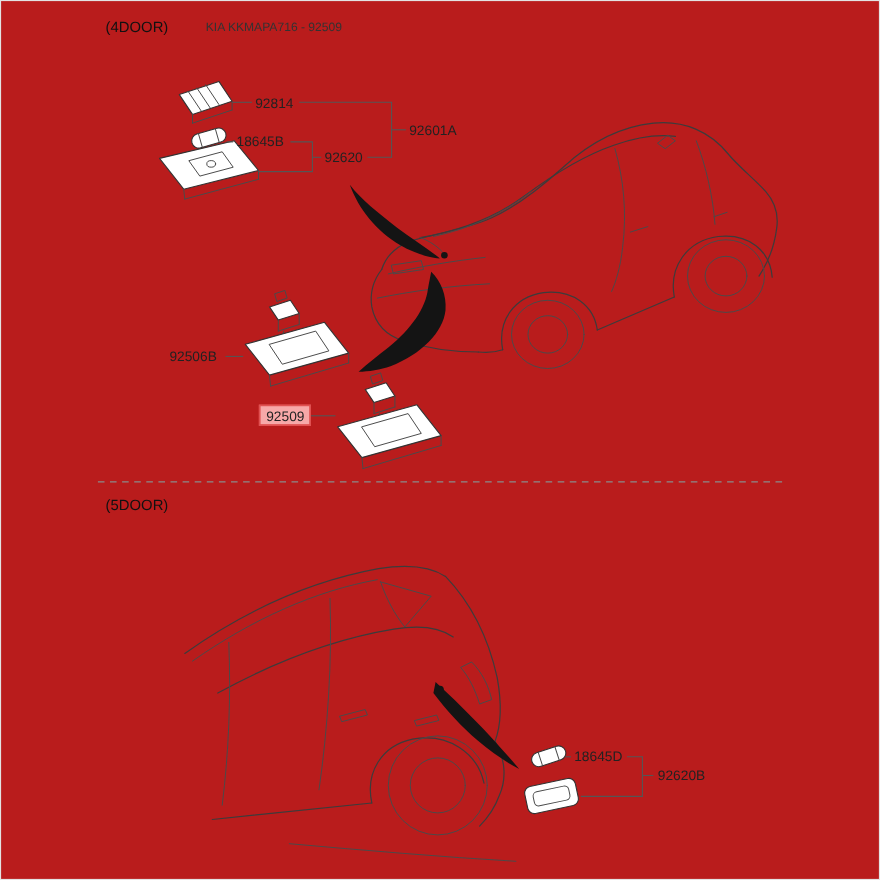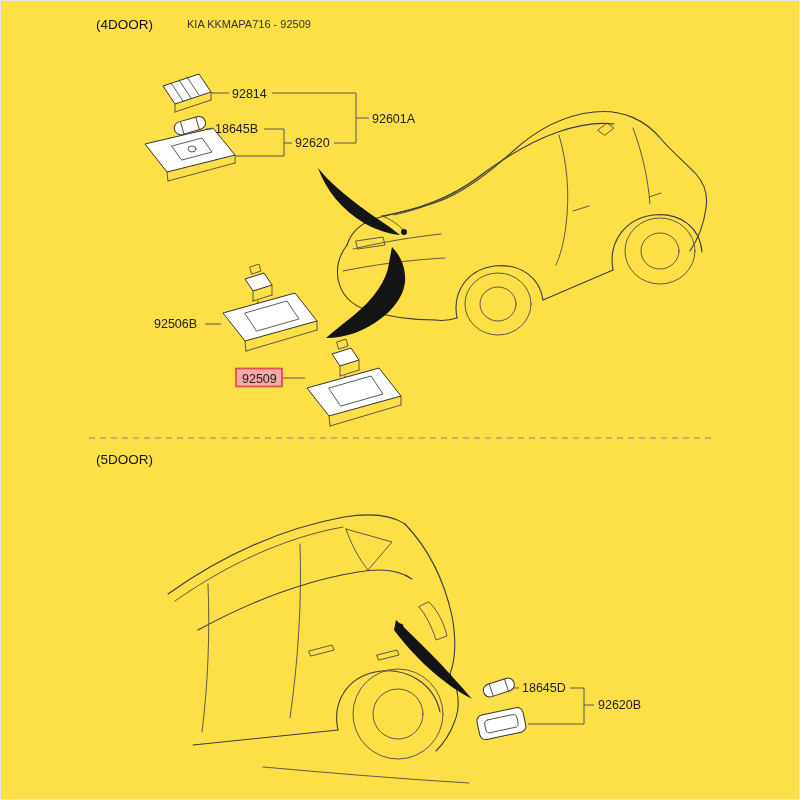--- a/index.html
+++ b/index.html
@@ -1,16 +1,16 @@
 <!DOCTYPE html>
 <html><head>
 <meta charset="utf-8">
 <style>
   html,body { margin:0; padding:0; background:#ffffff; }
-  .page { width:800px; height:800px; position:relative; background:#fde047;
+  .page { width:800px; height:800px; position:relative; background:#b91c1c;
           box-sizing:border-box; border:1px solid #e3e3e3; }
   svg { display:block; }
   .hdr  { font:13.5px "Liberation Sans", sans-serif; fill:#111; }
   .code { font:11px "Liberation Sans", sans-serif; fill:#333; }
   .lbl  { font:12.5px "Liberation Sans", sans-serif; fill:#222; }
   .line { stroke:#555; stroke-width:1; fill:none; }
   .draw { fill:none; stroke:#3c3c3c; stroke-width:1.1; stroke-linecap:round; stroke-linejoin:round; }
   .thin { fill:none; stroke:#4a4a4a; stroke-width:0.9; stroke-linecap:round; stroke-linejoin:round; }
   .part { fill:#ffffff; stroke:#333; stroke-width:1; stroke-linejoin:round; }
   .arrow { fill:#141414; stroke:none; }

